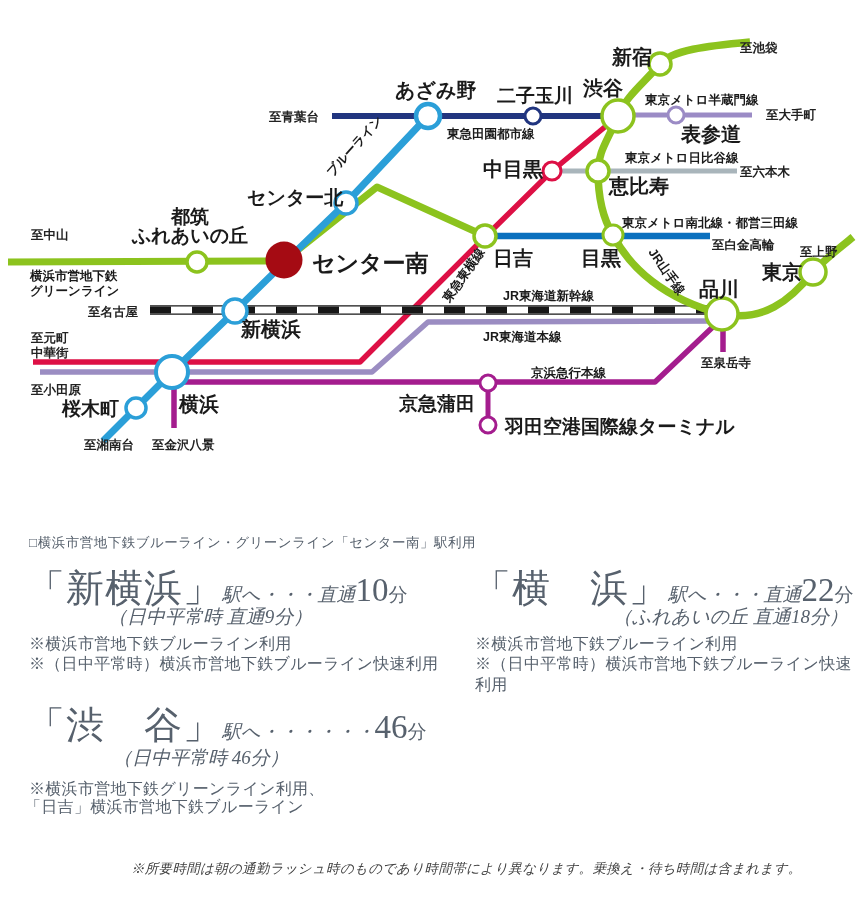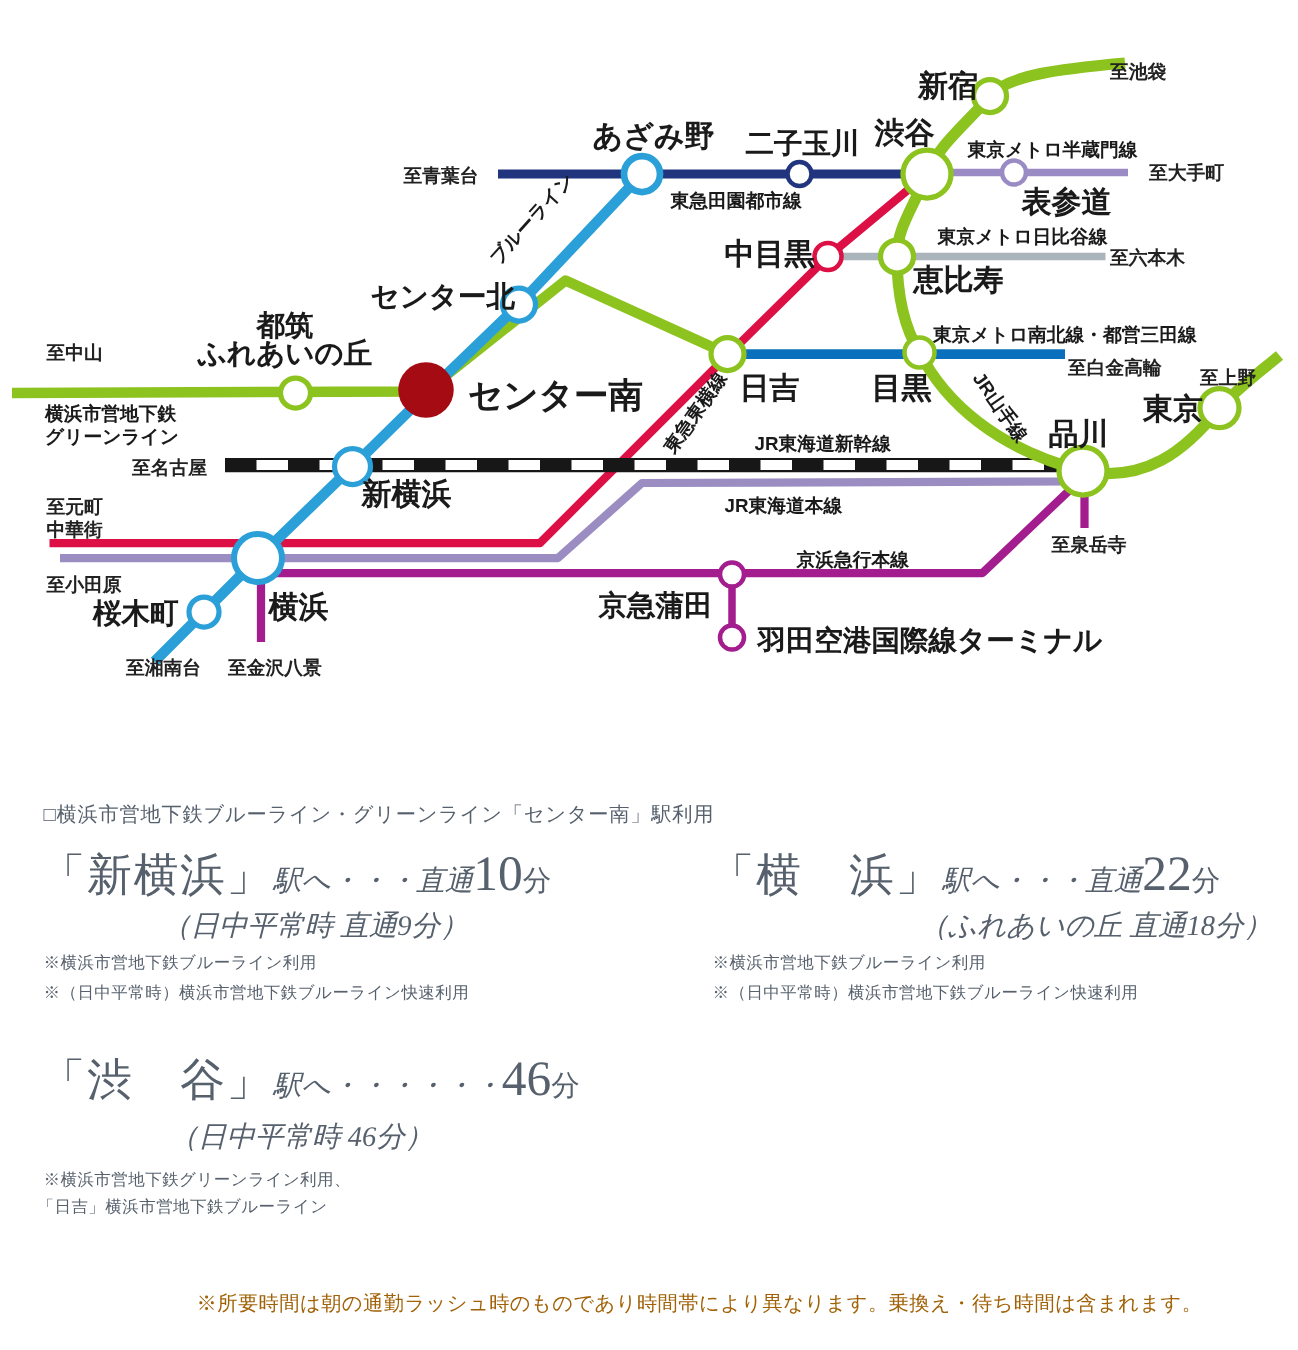--- a/index.html
+++ b/index.html
@@ -6,27 +6,27 @@
   body{width:865px;height:900px;background:#ffffff;position:relative;overflow:hidden;
        font-family:"Liberation Sans","DejaVu Sans",sans-serif;}
   .map{position:absolute;left:0;top:0;width:865px;height:480px;}
   svg text{font-family:"Liberation Sans","DejaVu Sans",sans-serif;fill:#1a1a1a;}
   .st-label{font-weight:bold;}
   .dir-label{font-weight:bold;font-size:12.5px;fill:#222;}
   .line-label{font-weight:bold;font-size:12.5px;}
   .textarea{position:absolute;color:#57616d;font-family:"Liberation Serif","DejaVu Serif",serif;padding-left:13px;}
   .usage{font-size:13.5px;letter-spacing:.5px;}
   .route-head{white-space:nowrap;}
-  .route-head .st{font-size:30px;letter-spacing:1px;margin-top:32px;}
+  .route-head .st{font-size:38px;letter-spacing:1px;margin-top:32px;}
   .route-head .mid{font-size:19px;font-style:italic;}
   .route-head .num{font-size:33px;font-family:Liberation Serif, serif;}
   .route-head .unit{font-size:19px;}
   .route-sub{font-size:19px;font-style:italic;}
-  .route-note{font-size:11px;letter-spacing:.3px;}
-  .footnote{font-size:13.5px;color:#a16207;letter-spacing:.3px;}
+  .route-note{font-size:16px;letter-spacing:.3px;}
+  .footnote{font-size:13.5px;color:#404040;letter-spacing:.3px;font-style:italic;}
 </style>
 </head>
 <body>
 
 <div class="map">
 <svg width="865" height="480" viewBox="0 0 865 480">
 
   <polyline points="33,362 360,362 485,237 552,171 618,116" fill="none" stroke-width="5.5" stroke-linejoin="round" stroke="#dd1045"></polyline>
 
   <polyline points="40,372 372,372 428,322 716,321" fill="none" stroke-width="5.5" stroke-linejoin="round" stroke="#9b8dc2"></polyline>

